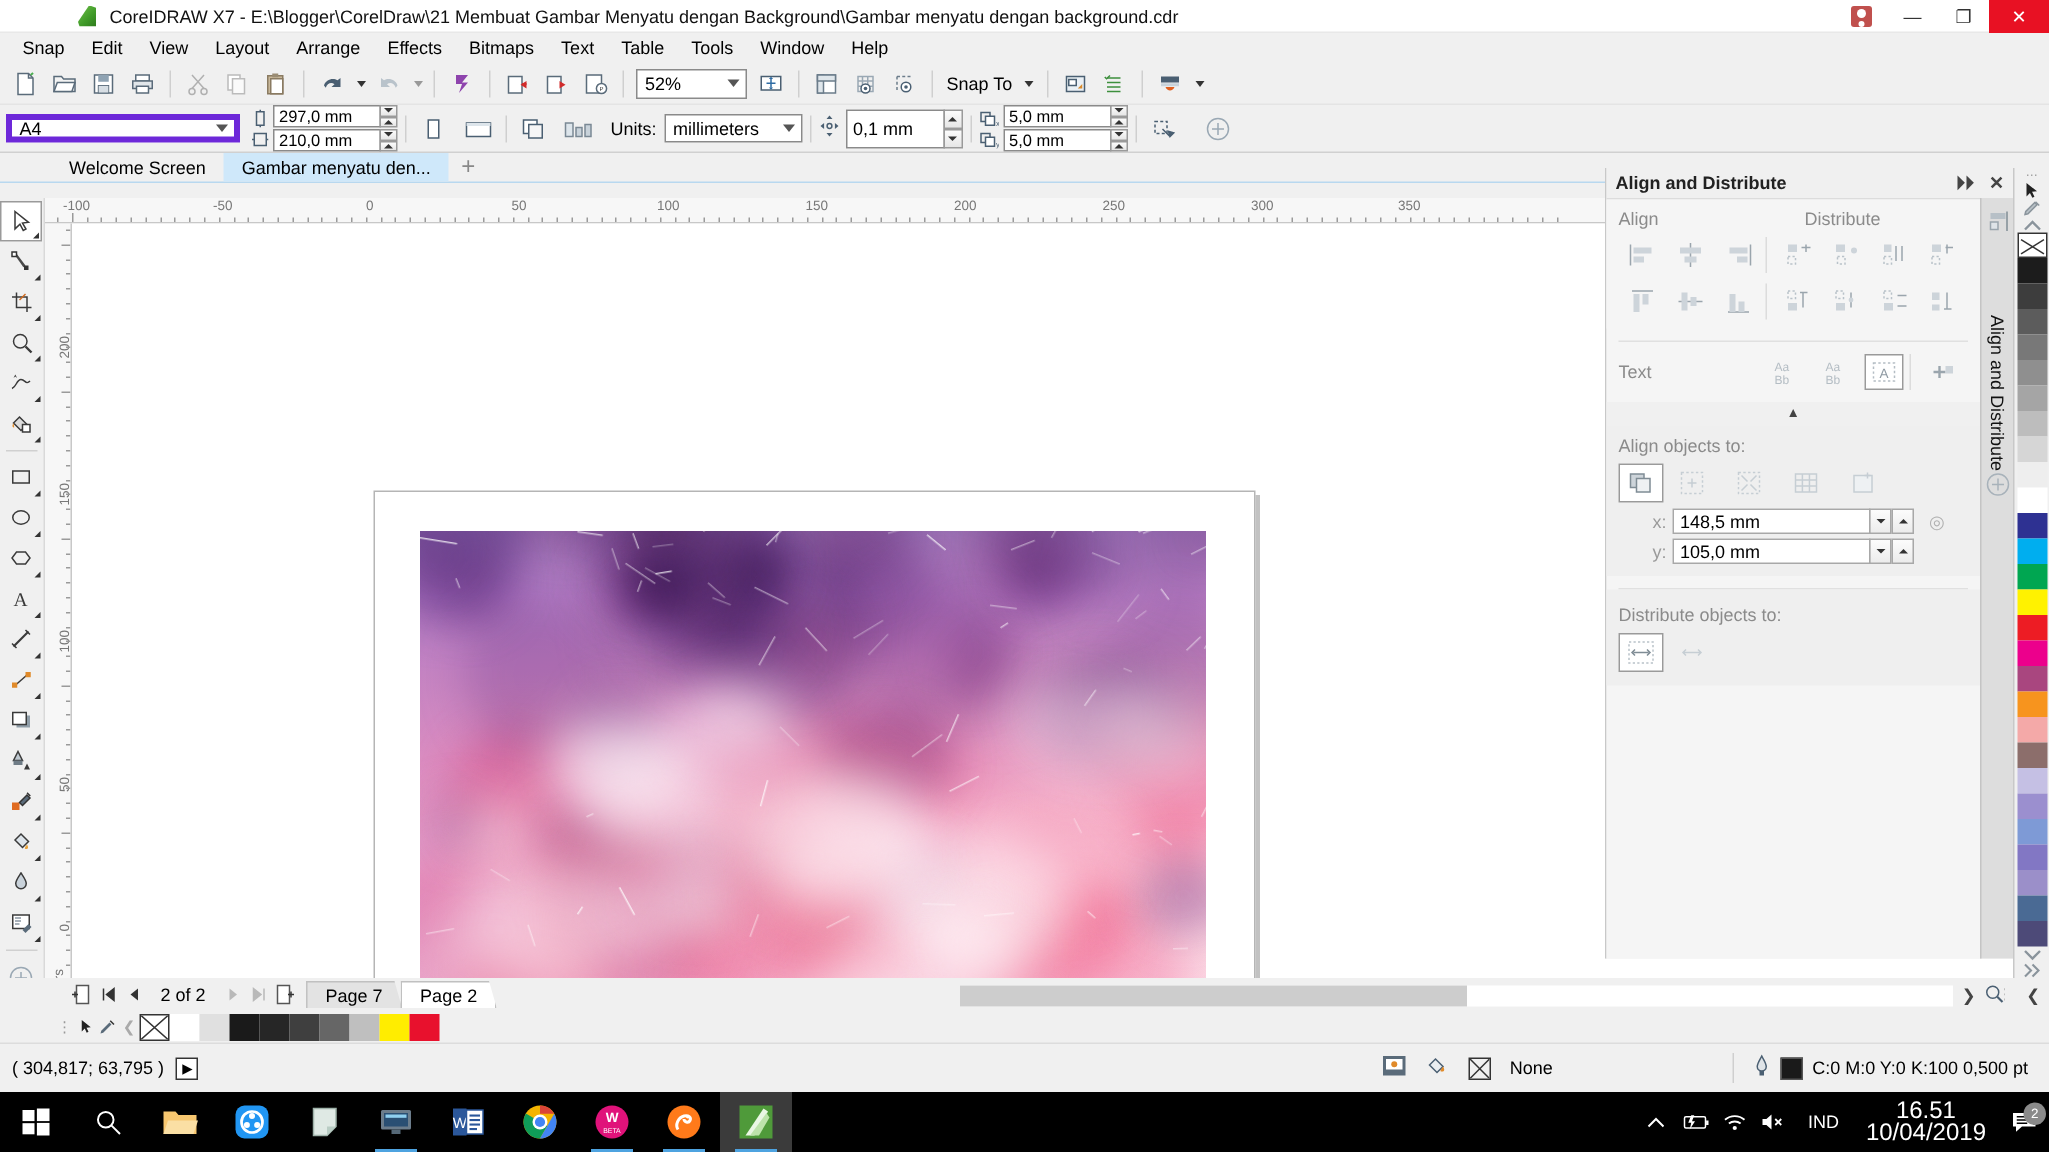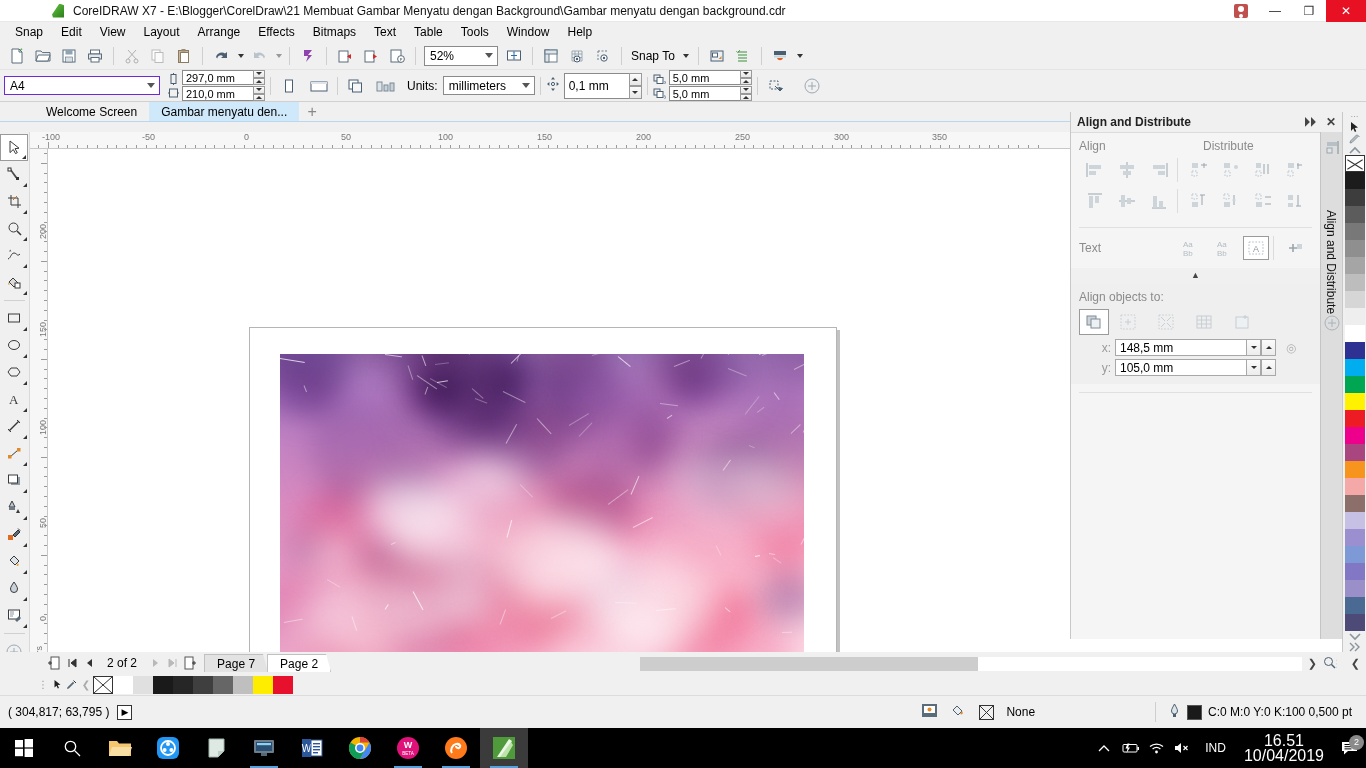--- a/index.html
+++ b/index.html
@@ -49,21 +49,21 @@
           border-top:4px solid #333; margin-left:2px;}
   .zoom-combo{ width:74px; height:20px; border:1px solid #8a8a8a; background:#fff;
                display:flex; align-items:center; padding-left:5px; font-size:12px; margin:0 3px;}
   .zoom-combo .arw{ margin-left:auto; margin-right:4px; width:0;height:0;
     border-left:4px solid transparent;border-right:4px solid transparent;border-top:5px solid #555;}
   .snapto{ font-size:12px; padding:0 4px; display:flex; align-items:center; gap:6px; }
 
   
   .toolbar2{ height:32px; background:#f0f0f0; display:flex; align-items:center; padding:0 4px;
              border-bottom:1px solid #d0d0d0; }
-  .paper-combo{ width:156px; height:19px; border:1px solid #6d28d9; background:#fff;
+  .paper-combo{ width:156px; height:19px; border:4px solid #6d28d9; background:#fff;
                 display:flex; align-items:center; padding-left:5px; font-size:12px; }
   .paper-combo .arw{ margin-left:auto;margin-right:4px;width:0;height:0;
     border-left:4px solid transparent;border-right:4px solid transparent;border-top:5px solid #555;}
   .spin-stack{ display:flex; flex-direction:column; gap:1px; }
   .spin{ display:flex; align-items:center; height:15px; }
   .spin .val{ width:72px; height:15px; border:1px solid #8a8a8a; background:#fff; font-size:11px;
               padding-left:3px; display:flex; align-items:center; }
   .spin .btns{ display:flex; flex-direction:column; width:12px; height:15px; margin-left:-1px; }
   .spin .btns b{ flex:1; border:1px solid #9a9a9a; background:linear-gradient(#fcfcfc,#e6e6e6);
                  display:flex; align-items:center; justify-content:center; }
@@ -1292,20 +1292,36 @@
               <b>
                 <span class="tri-d"></span>
               </b>
               <b>
                 <span class="tri-u"></span>
               </b>
             </span>
         </div>
       </div>
       <div class="hr"></div>
+      <div class="sec3">
+        <div class="lbl" style="font-size:12px;color:#8b8b8b;margin:6px 0 4px;">Distribute objects to:</div>
+        <div class="grid-row">
+          <span class="ic boxed" style="width:30px;height:26px">
+              <svg width="20" height="18" viewBox="0 0 20 18">
+                <rect x="2" y="2" width="16" height="14" fill="none" stroke="#b9c2c9" stroke-dasharray="1.5 1.5"></rect>
+                <path d="M5 9h10M6 7l-2 2 2 2M14 7l2 2-2 2" stroke="#7f8c95" fill="none"></path>
+              </svg>
+            </span>
+          <span class="ic" style="width:38px">
+              <svg width="22" height="18" viewBox="0 0 22 18">
+                <path d="M5 9h12M7 7l-2 2 2 2M15 7l2 2-2 2" stroke="#c6ced4" fill="none"></path>
+              </svg>
+            </span>
+        </div>
+      </div>
     </div>
     <div class="docker-tab">
       <span class="tico">
         <svg width="15" height="15" viewBox="0 0 15 15">
             <rect x="2" y="2" width="10" height="4" fill="#b7c0c7"></rect>
             <rect x="2" y="8" width="5" height="5" fill="#dfe4e8" stroke="#9aa5ad"></rect>
             <path d="M13 1v13" stroke="#7f8c95"></path>
           </svg>
       </span>
       <span class="lbl">Align and Distribute</span>

